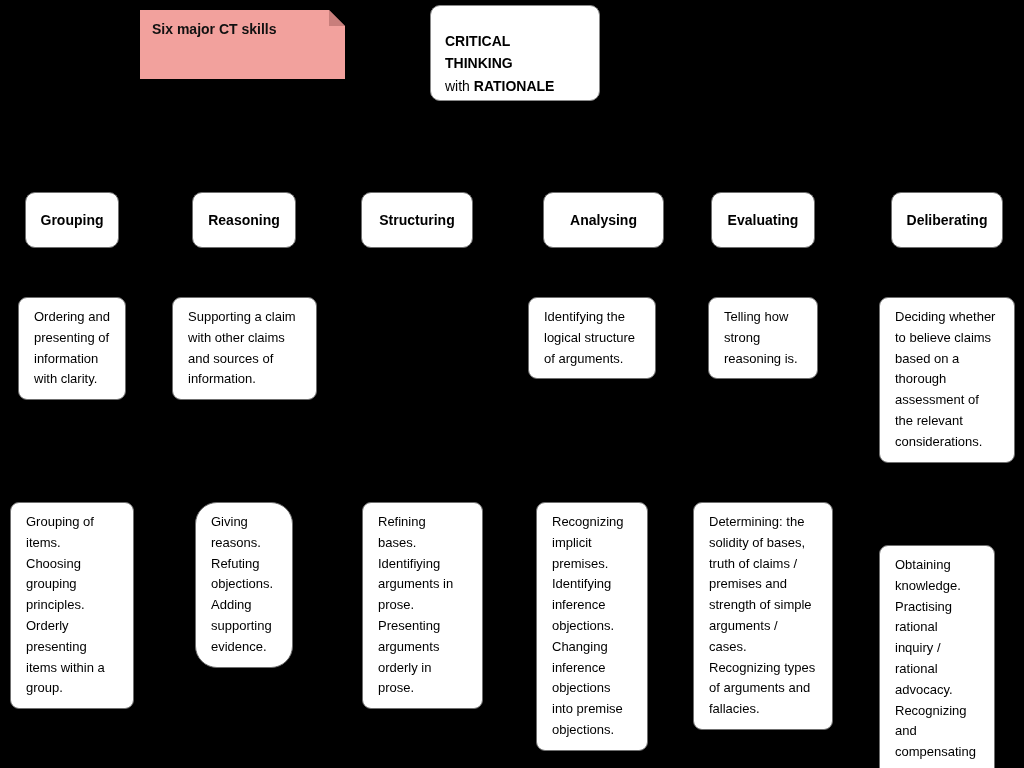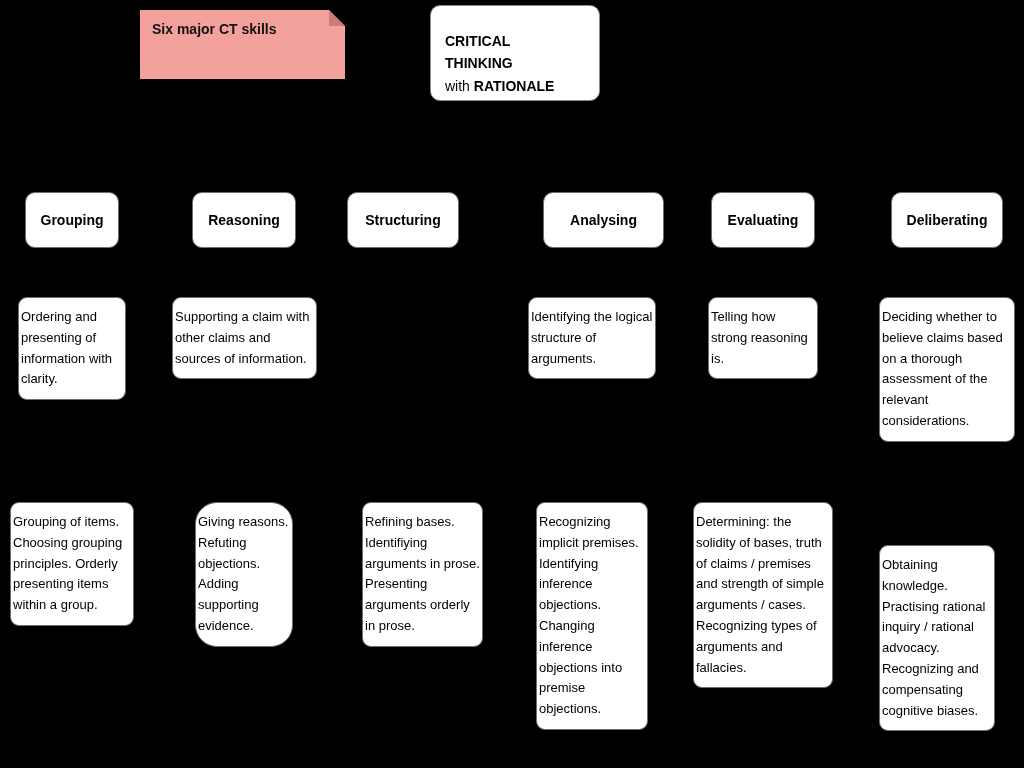--- a/index.html
+++ b/index.html
@@ -1,26 +1,26 @@
 <!DOCTYPE html>
 <html><head>
 <meta charset="utf-8">
 <style>
   * { margin:0; padding:0; box-sizing:border-box; }
   html,body { width:1024px; height:768px; background:#000; font-family:"Liberation Sans", sans-serif; }
   .canvas { position:relative; width:1024px; height:768px; background:#000; overflow:hidden; }
 
   .box { position:absolute; background:#fff; border:1px solid #6f6f6f; border-radius:9px;
-         padding:9px 2px; color:#000; font-size:13px; line-height:1.6; }
+         padding:9px 15px; color:#000; font-size:13px; line-height:1.6; }
 
   .header { top:172px; height:56px; display:flex; align-items:center; justify-content:center;
             font-weight:bold; font-size:14px; border-radius:10px; padding:0 6px; text-align:center;margin-top:20px; }
   .h1 { left:25px;  width:94px; }
   .h2 { left:192px; width:104px; }
-  .h3 { left:347px; width:112px; }
+  .h3 { left:361px; width:112px; }
   .h4 { left:543px; width:121px; }
   .h5 { left:711px; width:104px; }
   .h6 { left:891px; width:112px; }
 
   .def { top:297px; }
   .d1 { left:18px;  width:108px; }
   .d2 { left:172px; width:145px; }
   .d3 { left:362px; width:121px; }
   .d4 { left:528px; width:128px; }
   .d5 { left:708px; width:110px; }

